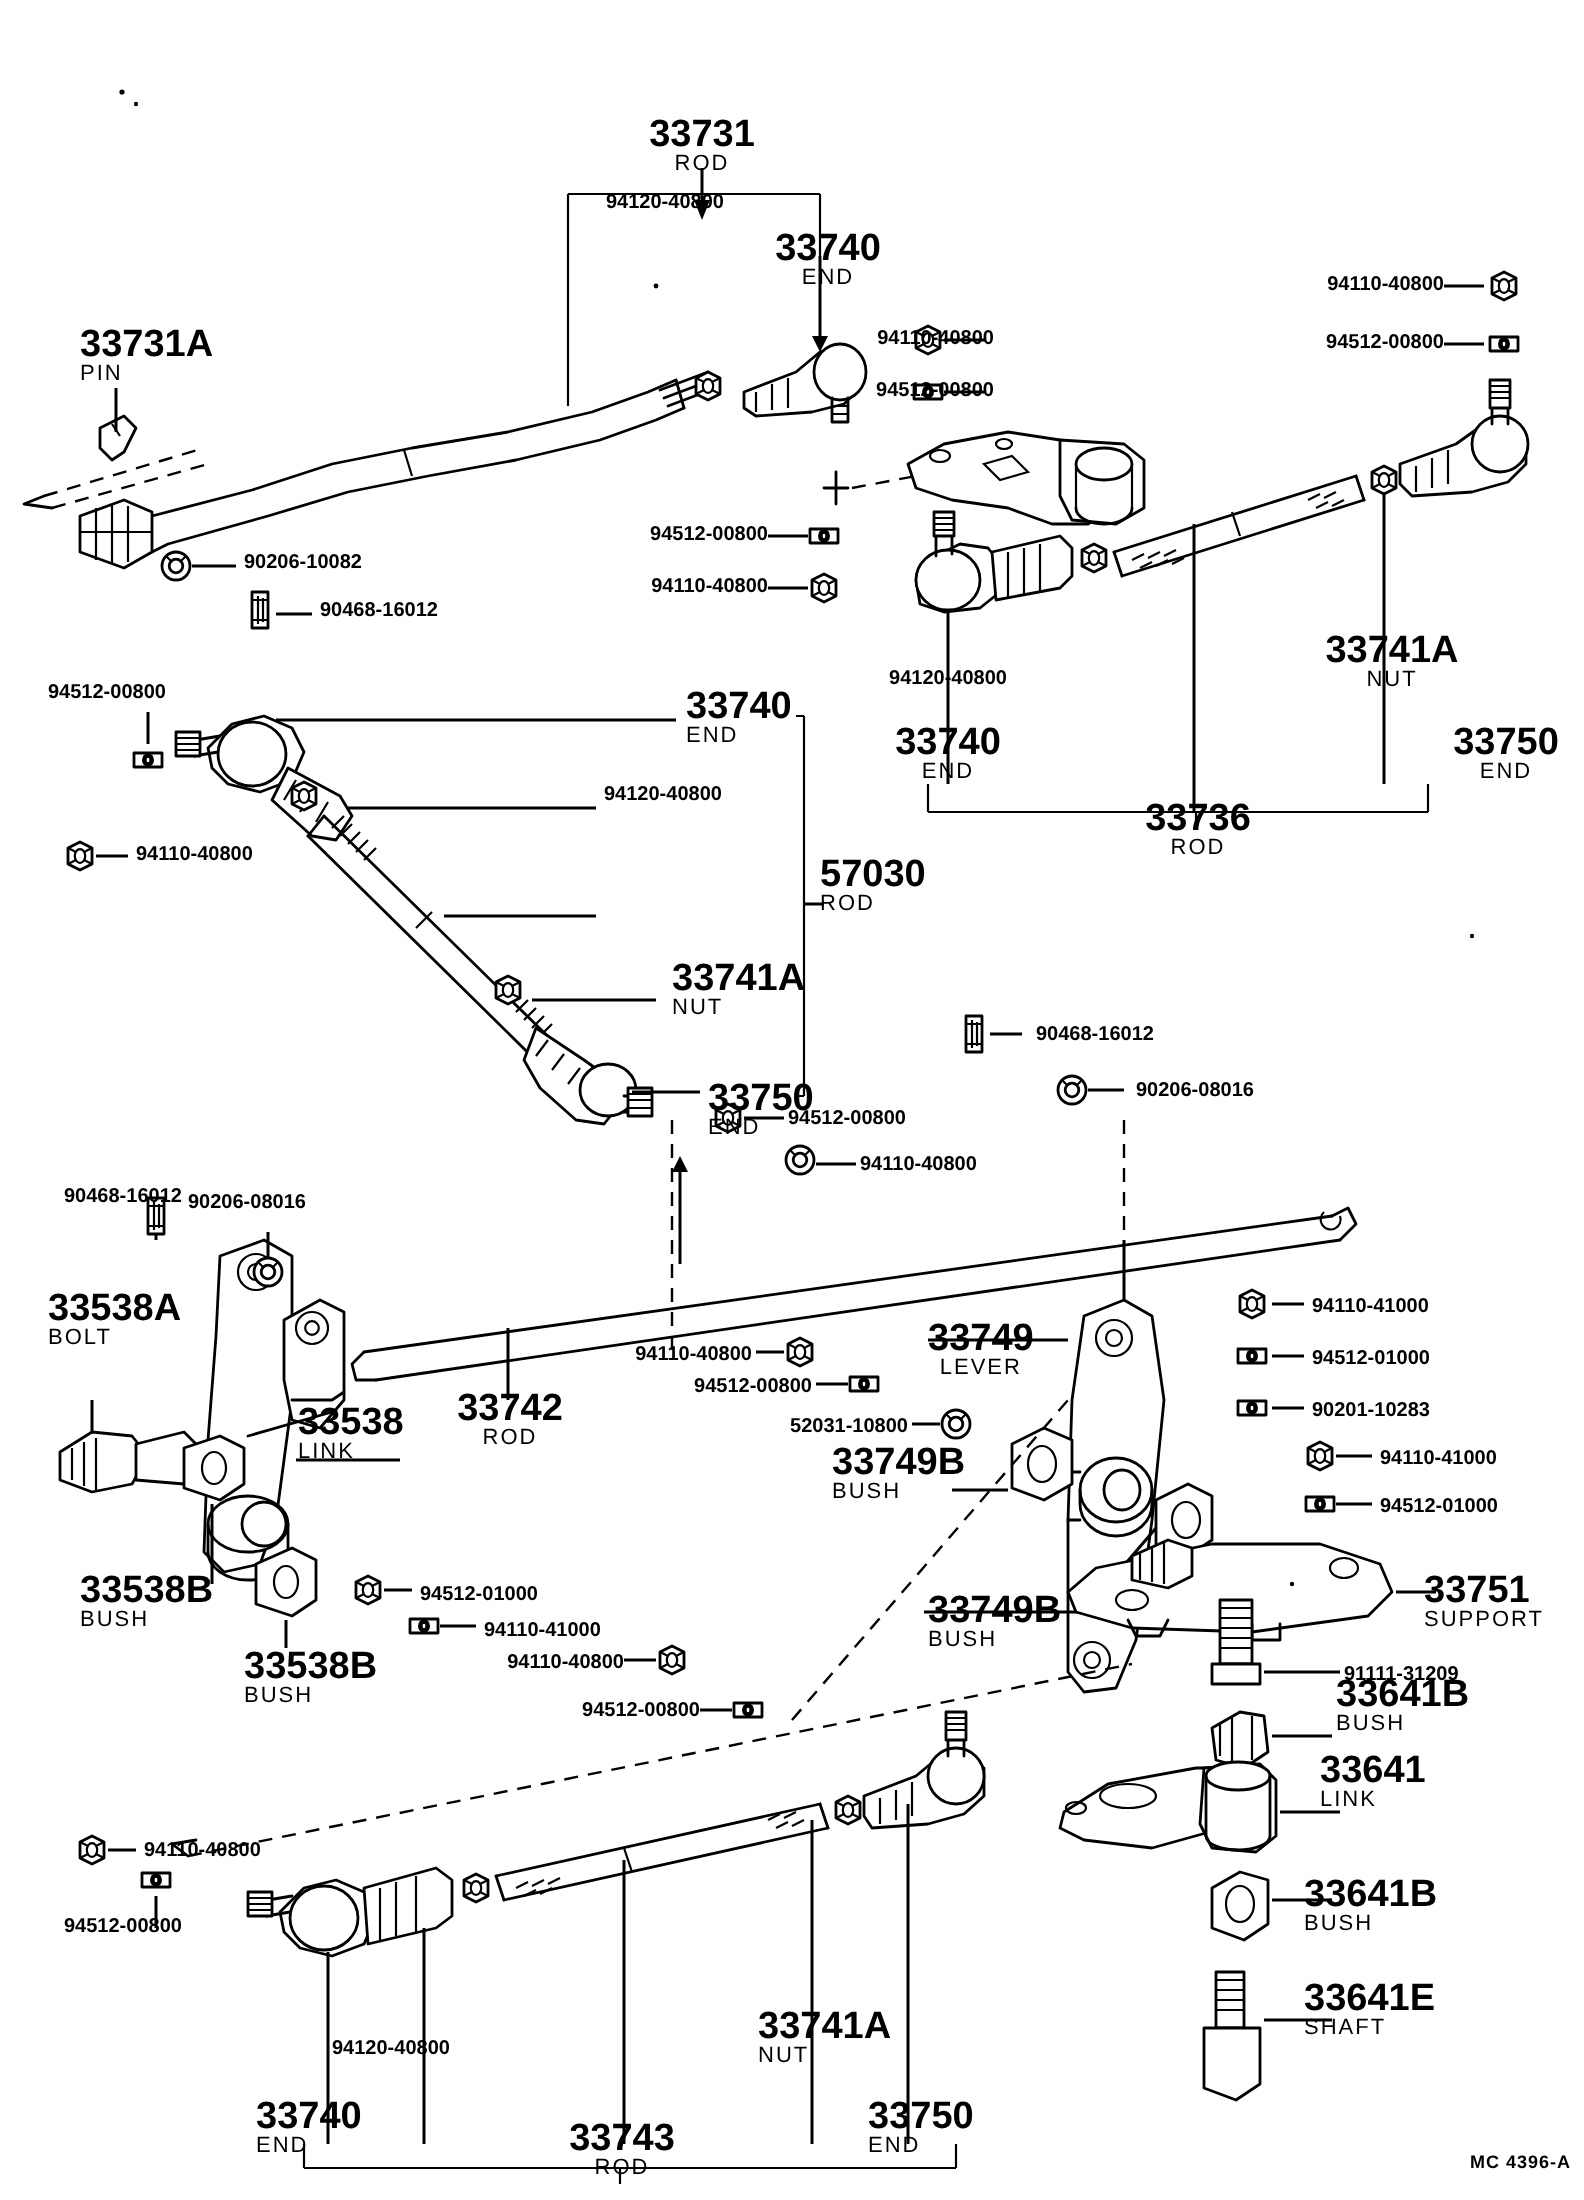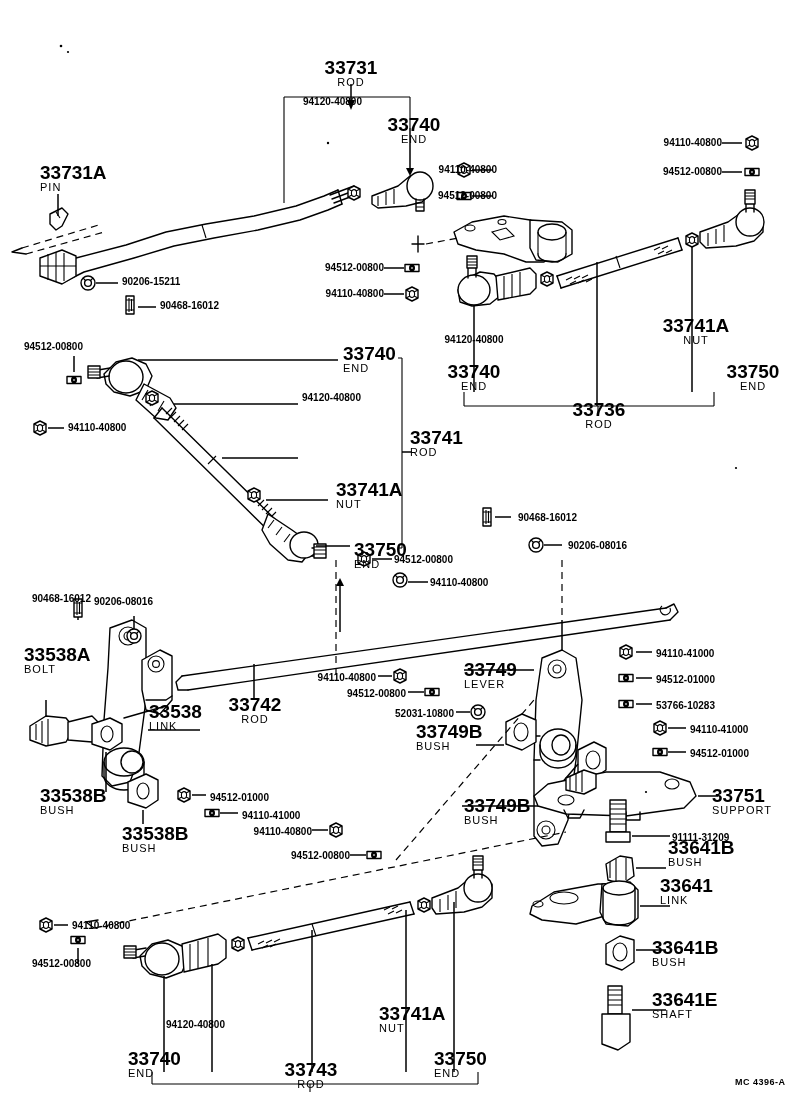--- a/index.html
+++ b/index.html
@@ -486,21 +486,21 @@
   <span class="big">33740</span>
   <span class="sub">END</span>
 </div>
 
 <div class="lbl" style="left:34px;top:163px;">
   <span class="big">33731A</span>
   <span class="sub">PIN</span>
 </div>
 
 <div class="lbl" style="left:116px;top:272px;">
-  <span class="pn">90206-15211</span>
+  <span class="pn">90206-10082</span>
 </div>
 
 <div class="lbl" style="left:154px;top:296px;">
   <span class="pn">90468-16012</span>
 </div>
 
 <div class="lbl r" style="left:369px;top:160px;width:122px;">
   <span class="pn">94110-40800</span>
 </div>
 <div class="lbl r" style="left:369px;top:186px;width:122px;">
@@ -556,21 +556,21 @@
 <div class="lbl" style="left:337px;top:344px;">
   <span class="big">33740</span>
   <span class="sub">END</span>
 </div>
 
 <div class="lbl" style="left:296px;top:388px;">
   <span class="pn">94120-40800</span>
 </div>
 
 <div class="lbl" style="left:404px;top:428px;">
-  <span class="big">33741</span>
+  <span class="big">57030</span>
   <span class="sub">ROD</span>
 </div>
 
 <div class="lbl" style="left:330px;top:480px;">
   <span class="big">33741A</span>
   <span class="sub">NUT</span>
 </div>
 
 <div class="lbl" style="left:348px;top:540px;">
   <span class="big">33750</span>
@@ -643,33 +643,33 @@
 <div class="lbl" style="left:410px;top:722px;">
   <span class="big">33749B</span>
   <span class="sub">BUSH</span>
 </div>
 
 <div class="lbl" style="left:458px;top:796px;">
   <span class="big">33749B</span>
   <span class="sub">BUSH</span>
 </div>
 
-<div class="lbl" style="left:458px;top:660px;">
+<div class="lbl" style="left:458px;top:660px;text-align:center;">
   <span class="big">33749</span>
   <span class="sub">LEVER</span>
 </div>
 
 <div class="lbl" style="left:650px;top:644px;">
   <span class="pn">94110-41000</span>
 </div>
 <div class="lbl" style="left:650px;top:670px;">
   <span class="pn">94512-01000</span>
 </div>
 <div class="lbl" style="left:650px;top:696px;">
-  <span class="pn">53766-10283</span>
+  <span class="pn">90201-10283</span>
 </div>
 <div class="lbl" style="left:684px;top:720px;">
   <span class="pn">94110-41000</span>
 </div>
 <div class="lbl" style="left:684px;top:744px;">
   <span class="pn">94512-01000</span>
 </div>
 
 <div class="lbl" style="left:706px;top:786px;">
   <span class="big">33751</span>

